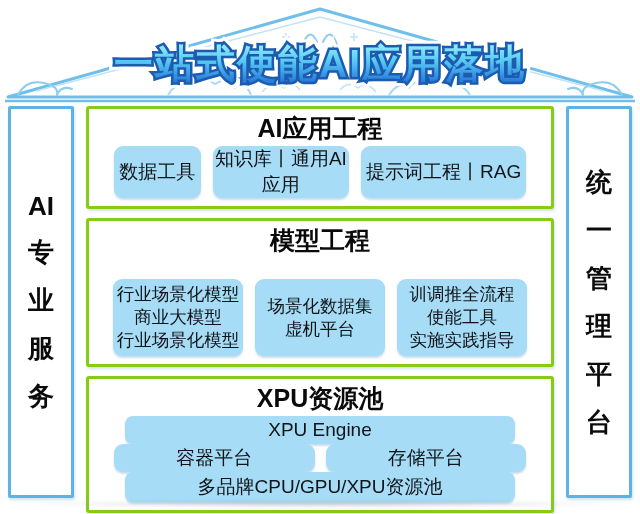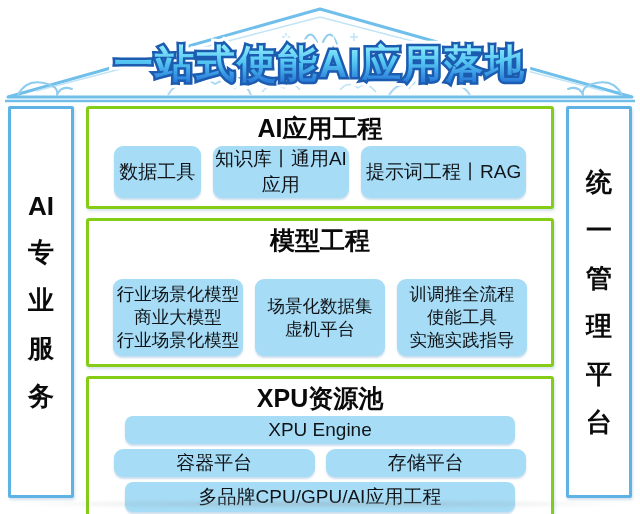--- a/index.html
+++ b/index.html
@@ -71,21 +71,21 @@
   .row { display:flex; gap:12px; flex:1; }
   .sec-apps .row { padding:0 2px; }
   .sec-apps .chip { font-size:19px; font-weight:500; }
   .c-s { flex:0 0 21%; }
   .c-m { flex:0 0 40%; }
   .c-l { flex:1; }
 
   .sec-models .row { padding:0 1px; }
   .sec-models .chip { flex:1; font-size:17.5px; font-weight:500; line-height:1.32; padding:4px 2px; }
 
-  .sec-xpu .stack { display:flex; flex-direction:column; gap:5px; flex:1; }
+  .sec-xpu .stack { display:flex; flex-direction:column; flex:1; }
   .bar {
     margin:0 13px; height:28px; flex:0 0 28px;
     background:#a6dcf5; border-radius:8px;
     display:flex; align-items:center; justify-content:center;
     font-size:19px; font-weight:500; color:#101418;
     box-shadow:0 2px 2px rgba(96,158,206,0.35);
   }
   .bar.bottom { flex:0 0 30px; height:30px; }
   .platforms { display:flex; gap:11px; margin:0 2px; flex:0 0 28px; }
   .platforms .chip { flex:1; font-size:19px; font-weight:500; }
@@ -179,21 +179,21 @@
       <div class="stack">
         <div class="bar">XPU Engine</div>
         <div class="platforms">
           <div class="chip">
             <span>容器平台</span>
           </div>
           <div class="chip">
             <span>存储平台</span>
           </div>
         </div>
-        <div class="bar bottom">多品牌CPU/GPU/AI应用工程</div>
+        <div class="bar bottom">多品牌CPU/GPU/XPU资源池</div>
       </div>
     </div>
 
   </div>
 
   <div class="pillar pillar-right">
     <span>统</span>
     <span>一</span>
     <span>管</span>
     <span>理</span>

